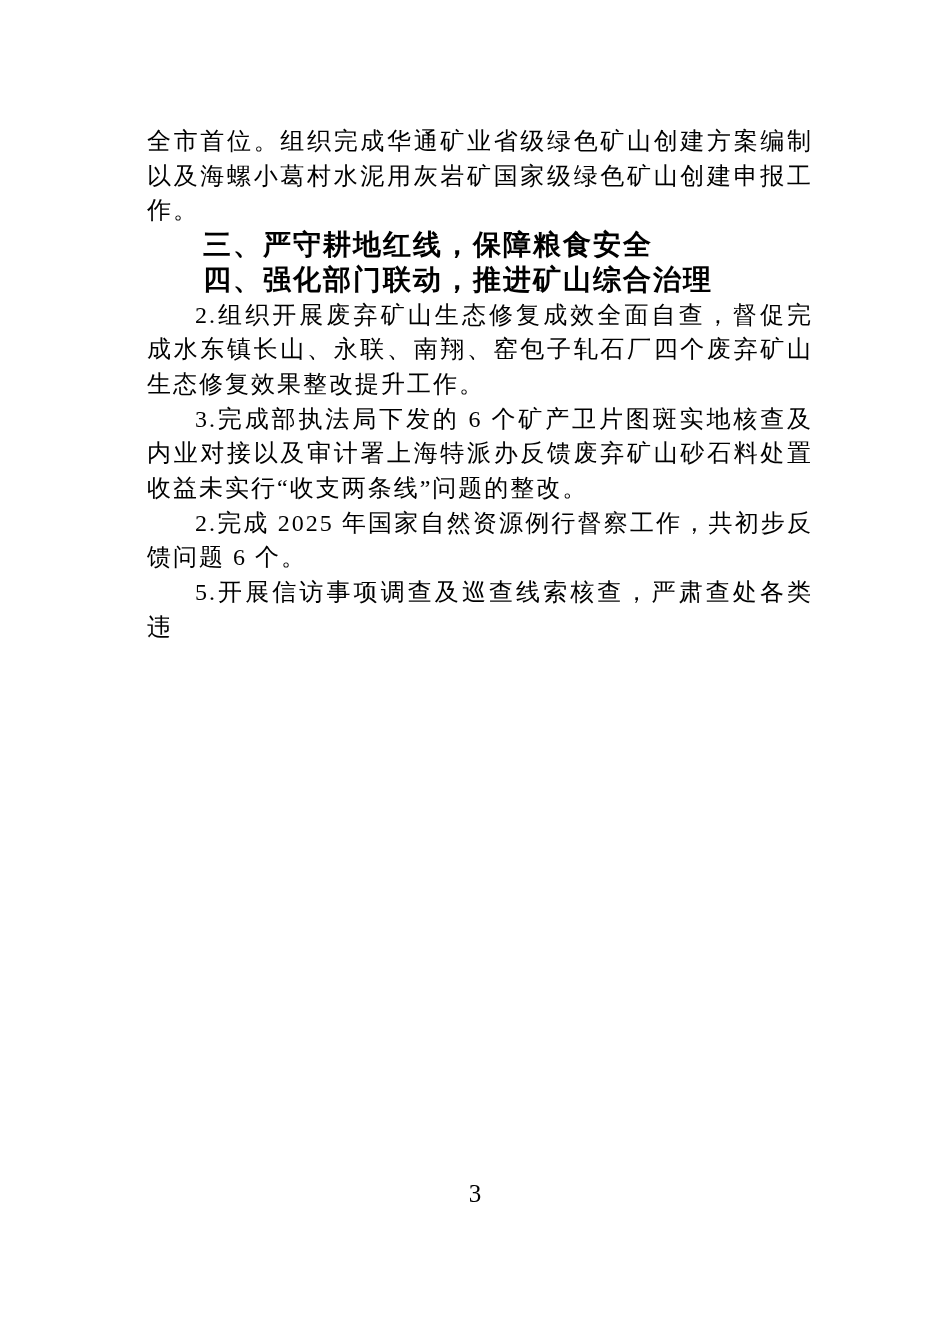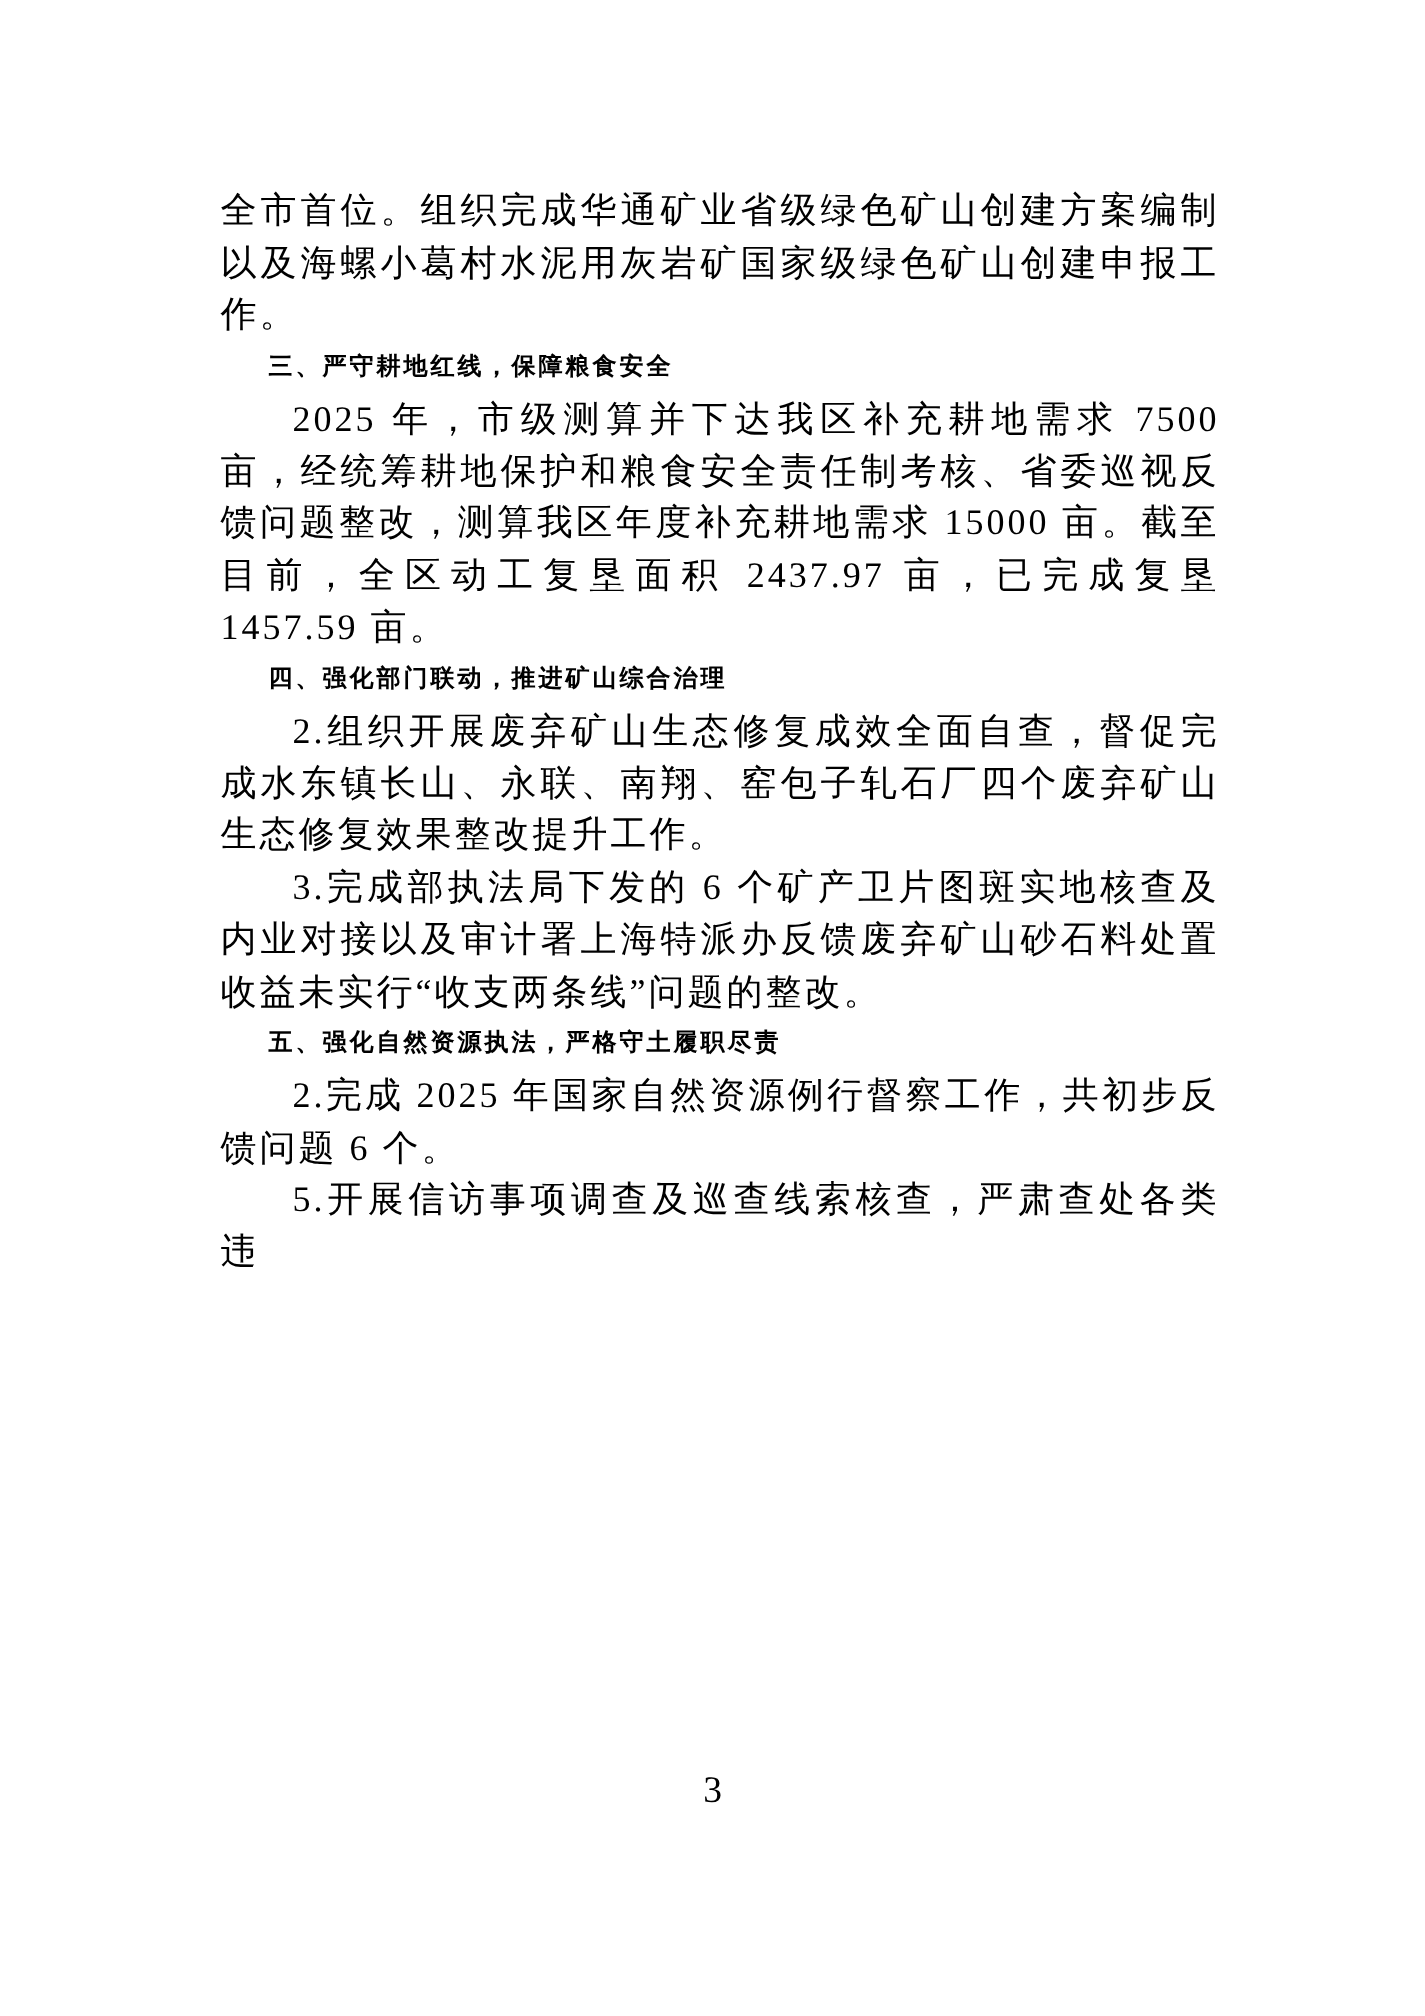--- a/index.html
+++ b/index.html
@@ -32,21 +32,21 @@
     text-indent: 2em;
   }
   .doc-content p.continuation {
     text-indent: 0;
   }
   .doc-content h2.section-heading {
     margin: 0;
     padding: 0;
     font-family: "Liberation Sans", "DejaVu Sans", sans-serif;
     font-weight: bold;
-    font-size: 16px;
+    font-size: 28px;
     line-height: 34.7px;
     letter-spacing: 2px;
     text-indent: 2em;
     text-align: left;
   }
   .page-number {
     position: absolute;
     top: 1180px;
     left: 0;
     width: 950px;
@@ -60,30 +60,28 @@
 <body>
 
 <div class="doc-page">
 
   <div class="doc-content">
 
     <p class="continuation">全市首位。组织完成华通矿业省级绿色矿山创建方案编制以及海螺小葛村水泥用灰岩矿国家级绿色矿山创建申报工作。</p>
 
     <h2 class="section-heading">三、严守耕地红线，保障粮食安全</h2>
 
-    <p>2025 年，市级测算并下达我区补充耕地需求 7500 亩，经统筹耕地保护和粮食安全责任制考核、省委巡视反馈问题整改，测算我区年度补充耕地需求 15000 亩。截至目前，全区动工复垦面积 2437.97 亩，已完成复垦 1457.59 亩。</p>
 
     <h2 class="section-heading">四、强化部门联动，推进矿山综合治理</h2>
 
 
     <p>2.组织开展废弃矿山生态修复成效全面自查，督促完成水东镇长山、永联、南翔、窑包子轧石厂四个废弃矿山生态修复效果整改提升工作。</p>
 
     <p>3.完成部执法局下发的 6 个矿产卫片图斑实地核查及内业对接以及审计署上海特派办反馈废弃矿山砂石料处置收益未实行“收支两条线”问题的整改。</p>
 
-    <h2 class="section-heading">五、强化自然资源执法，严格守土履职尽责</h2>
 
 
     <p>2.完成 2025 年国家自然资源例行督察工作，共初步反馈问题 6 个。</p>
 
 
 
     <p>5.开展信访事项调查及巡查线索核查，严肃查处各类违</p>
 
   </div>
 

